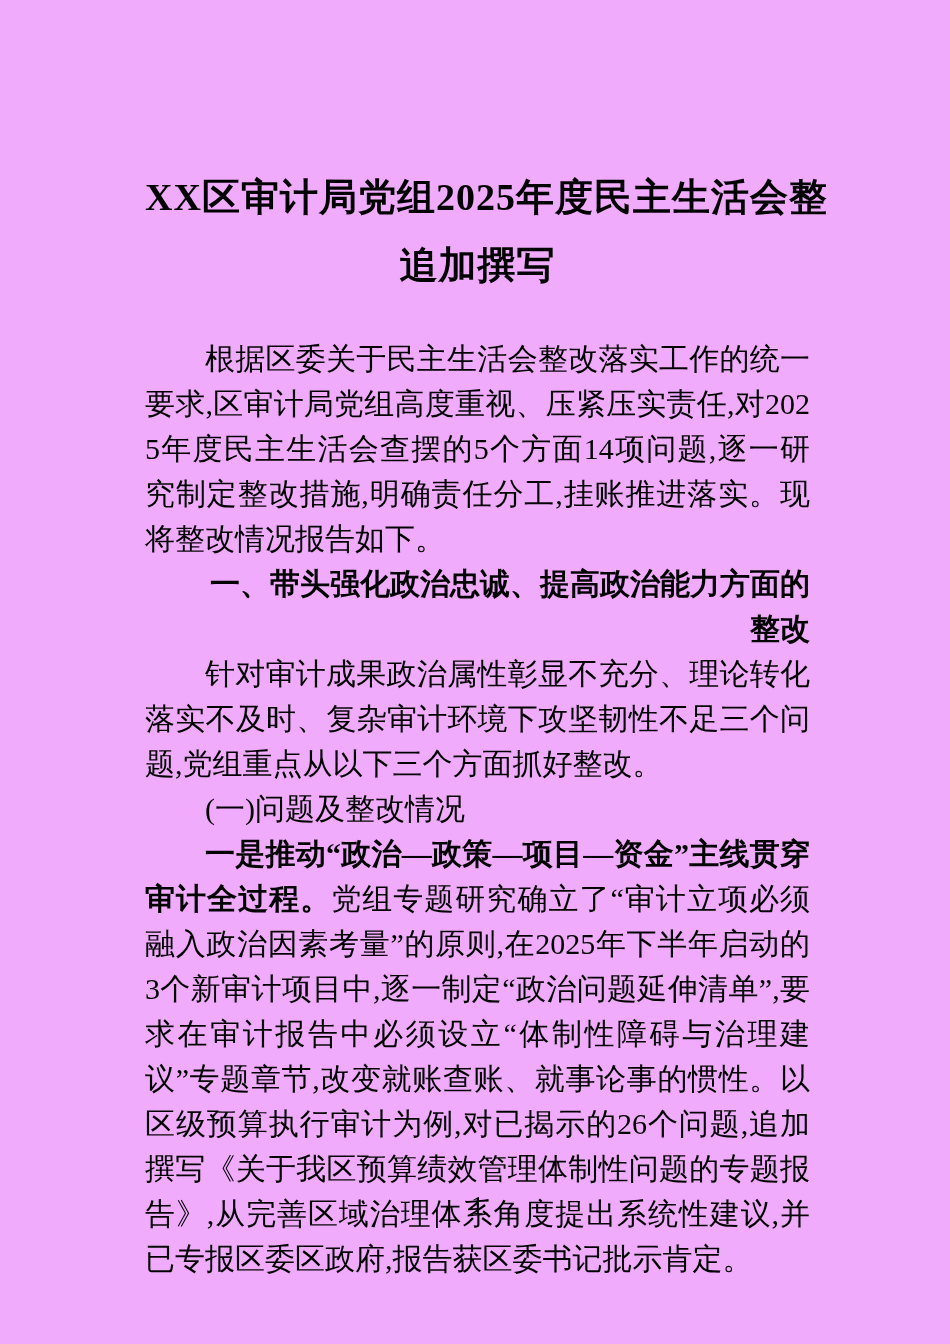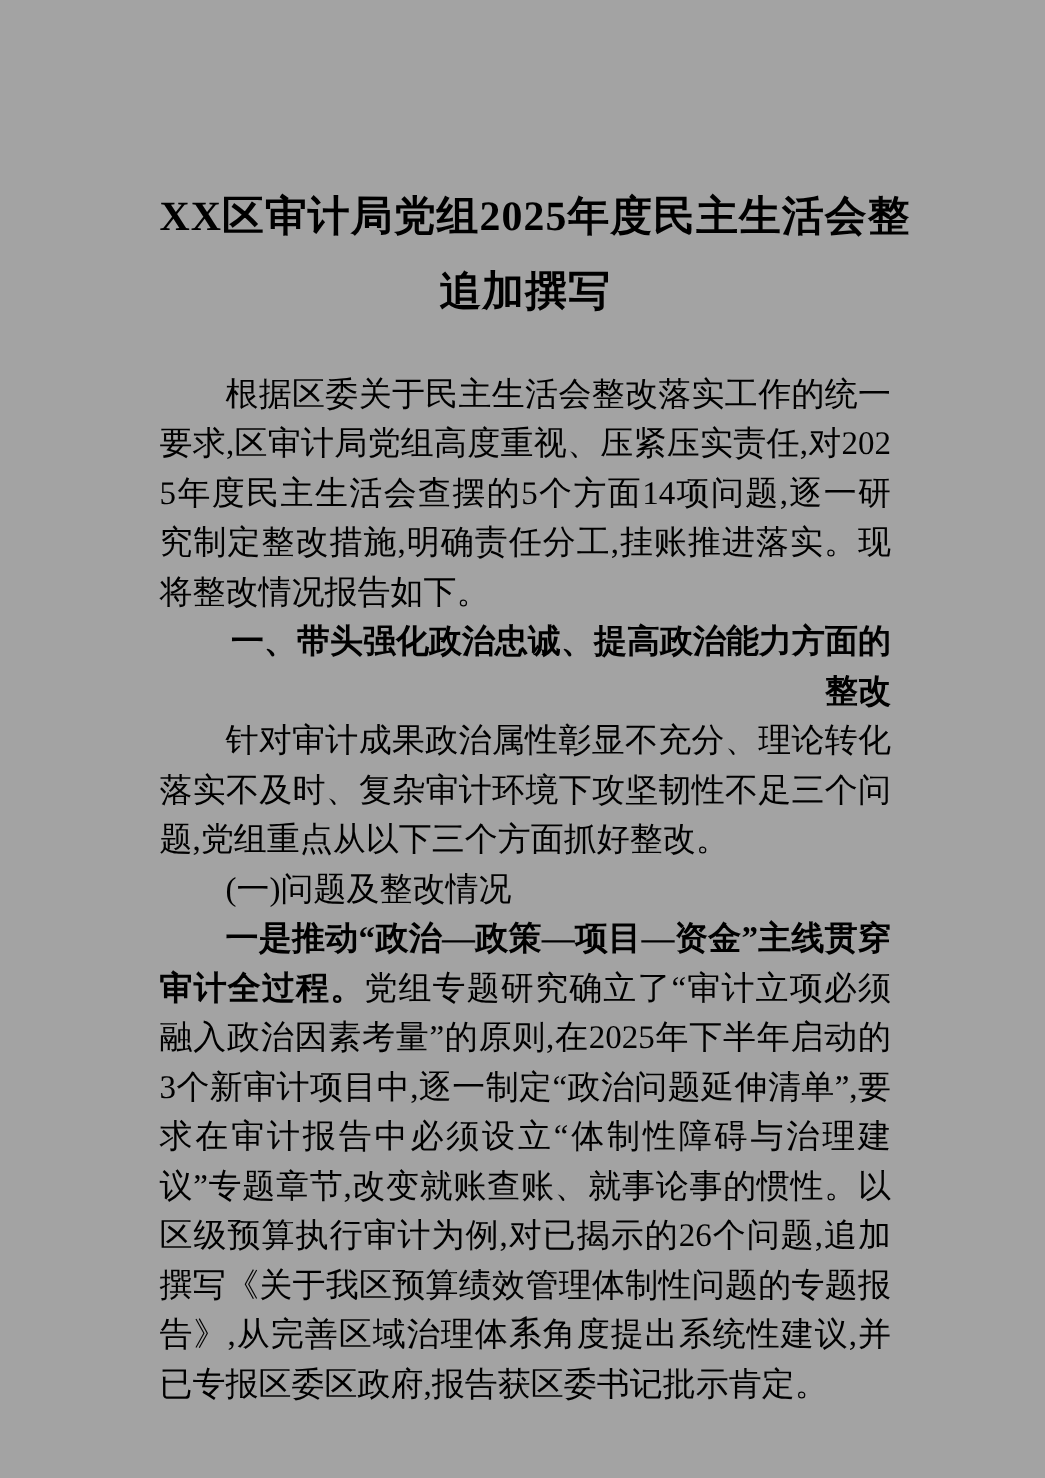--- a/index.html
+++ b/index.html
@@ -4,21 +4,21 @@
 <style>
   html, body {
     margin: 0;
     padding: 0;
     background: #ffffff;
   }
   .page {
     position: relative;
     width: 950px;
     height: 1344px;
-    background: #a3a3a3;
+    background: #f0abfc;
     color: #000000;
     overflow: hidden;
     font-family: "Liberation Serif", "DejaVu Serif", serif;
   }
   .content {
     position: absolute;
     left: 145px;
     top: 0;
     width: 665px;
   }

